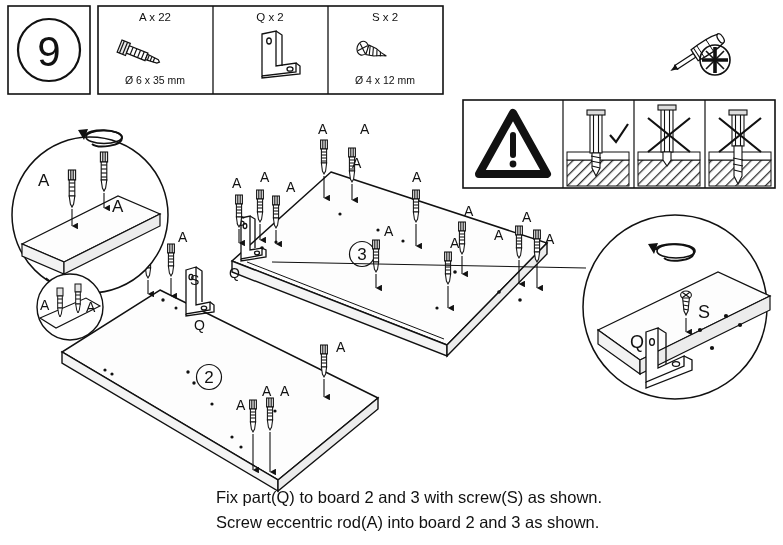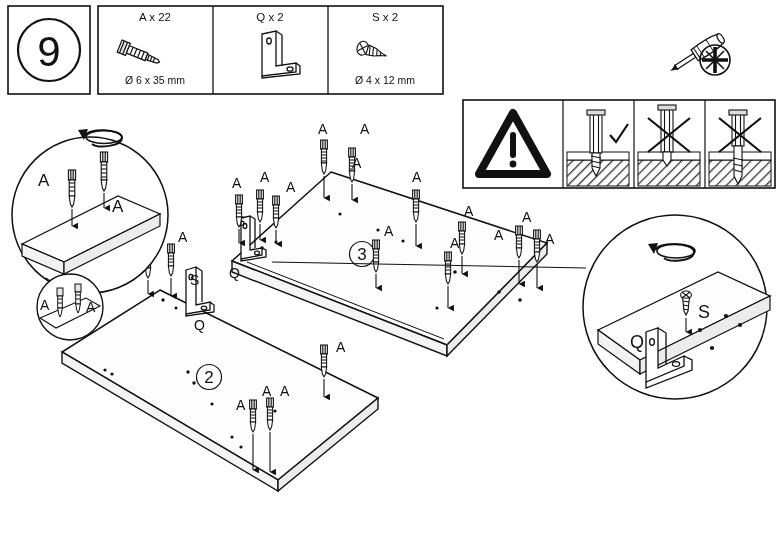--- a/index.html
+++ b/index.html
@@ -551,14 +551,18 @@
     <g fill="#111">
       <circle cx="700" cy="330" r="2.1"></circle>
       <circle cx="726" cy="316" r="2.1"></circle>
       <circle cx="740" cy="325" r="2.1"></circle>
       <circle cx="712" cy="348" r="2.1"></circle>
     </g>
   </g>
 
 </svg>
 
-
+<div class="caption">
+  <div>Fix part(Q) to board 2 and 3 with screw(S) as shown.</div>
+  <div>Screw eccentric rod(A) into board 2 and 3 as shown.</div>
 </div>
 
+</div>
+
 </body></html>

